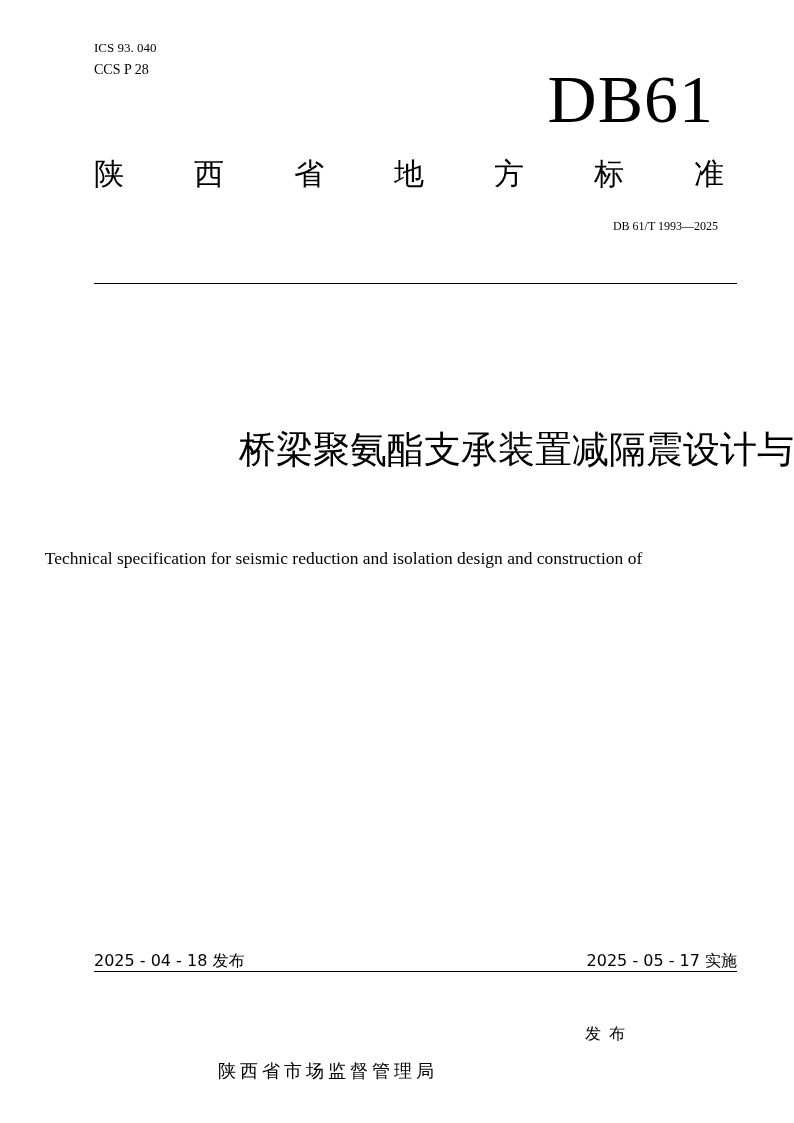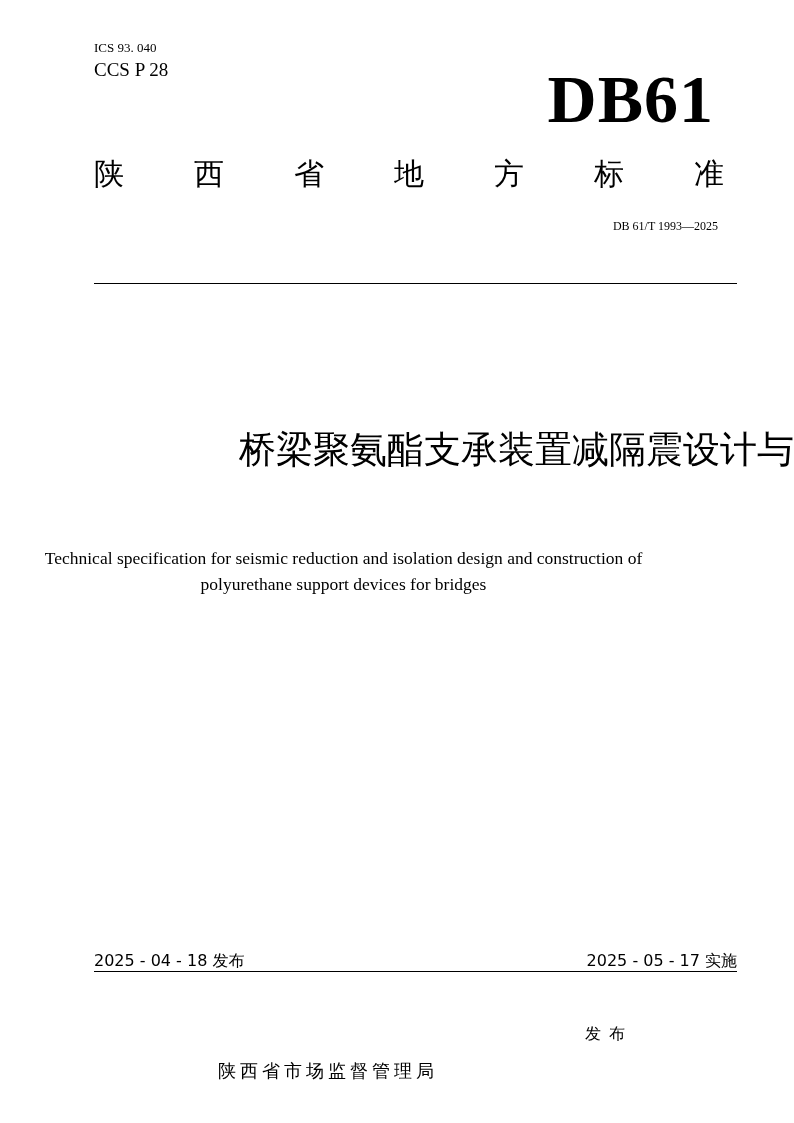--- a/index.html
+++ b/index.html
@@ -2,23 +2,23 @@
 <html><head>
   <meta charset="utf-8">
   <style>
     html, body { margin: 0; padding: 0; background: #ffffff; }
     body { width: 794px; height: 1123px; position: relative; overflow: hidden; color: #000; }
     .abs { position: absolute; }
     .serif { font-family: "Liberation Serif", "DejaVu Serif", serif; }
     .sans { font-family: "DejaVu Sans", "Liberation Sans", sans-serif; }
 
     #ics { left: 94px; top: 40px; font-size: 13px; line-height: 16px; }
-    #ccs { left: 94px; top: 62px; font-size: 19px; line-height: 16px; }
+    #ccs { left: 94px; top: 62px; font-size: 14px; line-height: 16px; }
 
-    #db-code { right: 80px; top: 64px; font-size: 68px; font-weight: bold; line-height: 70px; letter-spacing: 1px; }
+    #db-code { right: 80px; top: 64px; font-size: 68px; font-weight: normal; line-height: 70px; letter-spacing: 1px; }
 
     #std-type { left: 94px; top: 152px; width: 630px; height: 44px; display: flex; justify-content: space-between; font-size: 30px; line-height: 44px; }
     #std-type span { display: inline-block; }
 
     #std-number { right: 76px; top: 216px; font-size: 12px; line-height: 20px; }
 
     #top-rule { left: 94px; top: 283px; width: 643px; height: 0; border-top: 1.3px solid #000; }
 
     #title-cn { left: 0; width: 794px; top: 428px; text-align: right; font-size: 37px; line-height: 44px; }
     #title-en { left: 0; width: 687px; top: 545px; text-align: center; font-size: 17.5px; line-height: 26px; }
@@ -51,21 +51,20 @@
 <div id="std-number" class="abs serif">DB 61/T  1993—2025</div>
 
 <div id="top-rule" class="abs"></div>
 
 <div id="title-cn" class="abs sans">
   <div>桥梁聚氨酯支承装置减隔震设计与</div>
 </div>
 
 <div id="title-en" class="abs serif">
   <div>Technical specification for seismic reduction and isolation design and construction of</div>
-  <div>polyurethane support devices for bridges</div>
 </div>
 
 <div id="issue-date" class="abs sans">2025 - 04 - 18 发布</div>
 <div id="impl-date" class="abs sans">2025 - 05 - 17 实施</div>
 <div id="bottom-rule" class="abs"></div>
 
 <div id="issuer" class="abs sans">陕西省市场监督管理局</div>
 <div id="issuer-action" class="abs sans">发布</div>
 
 </body></html>

